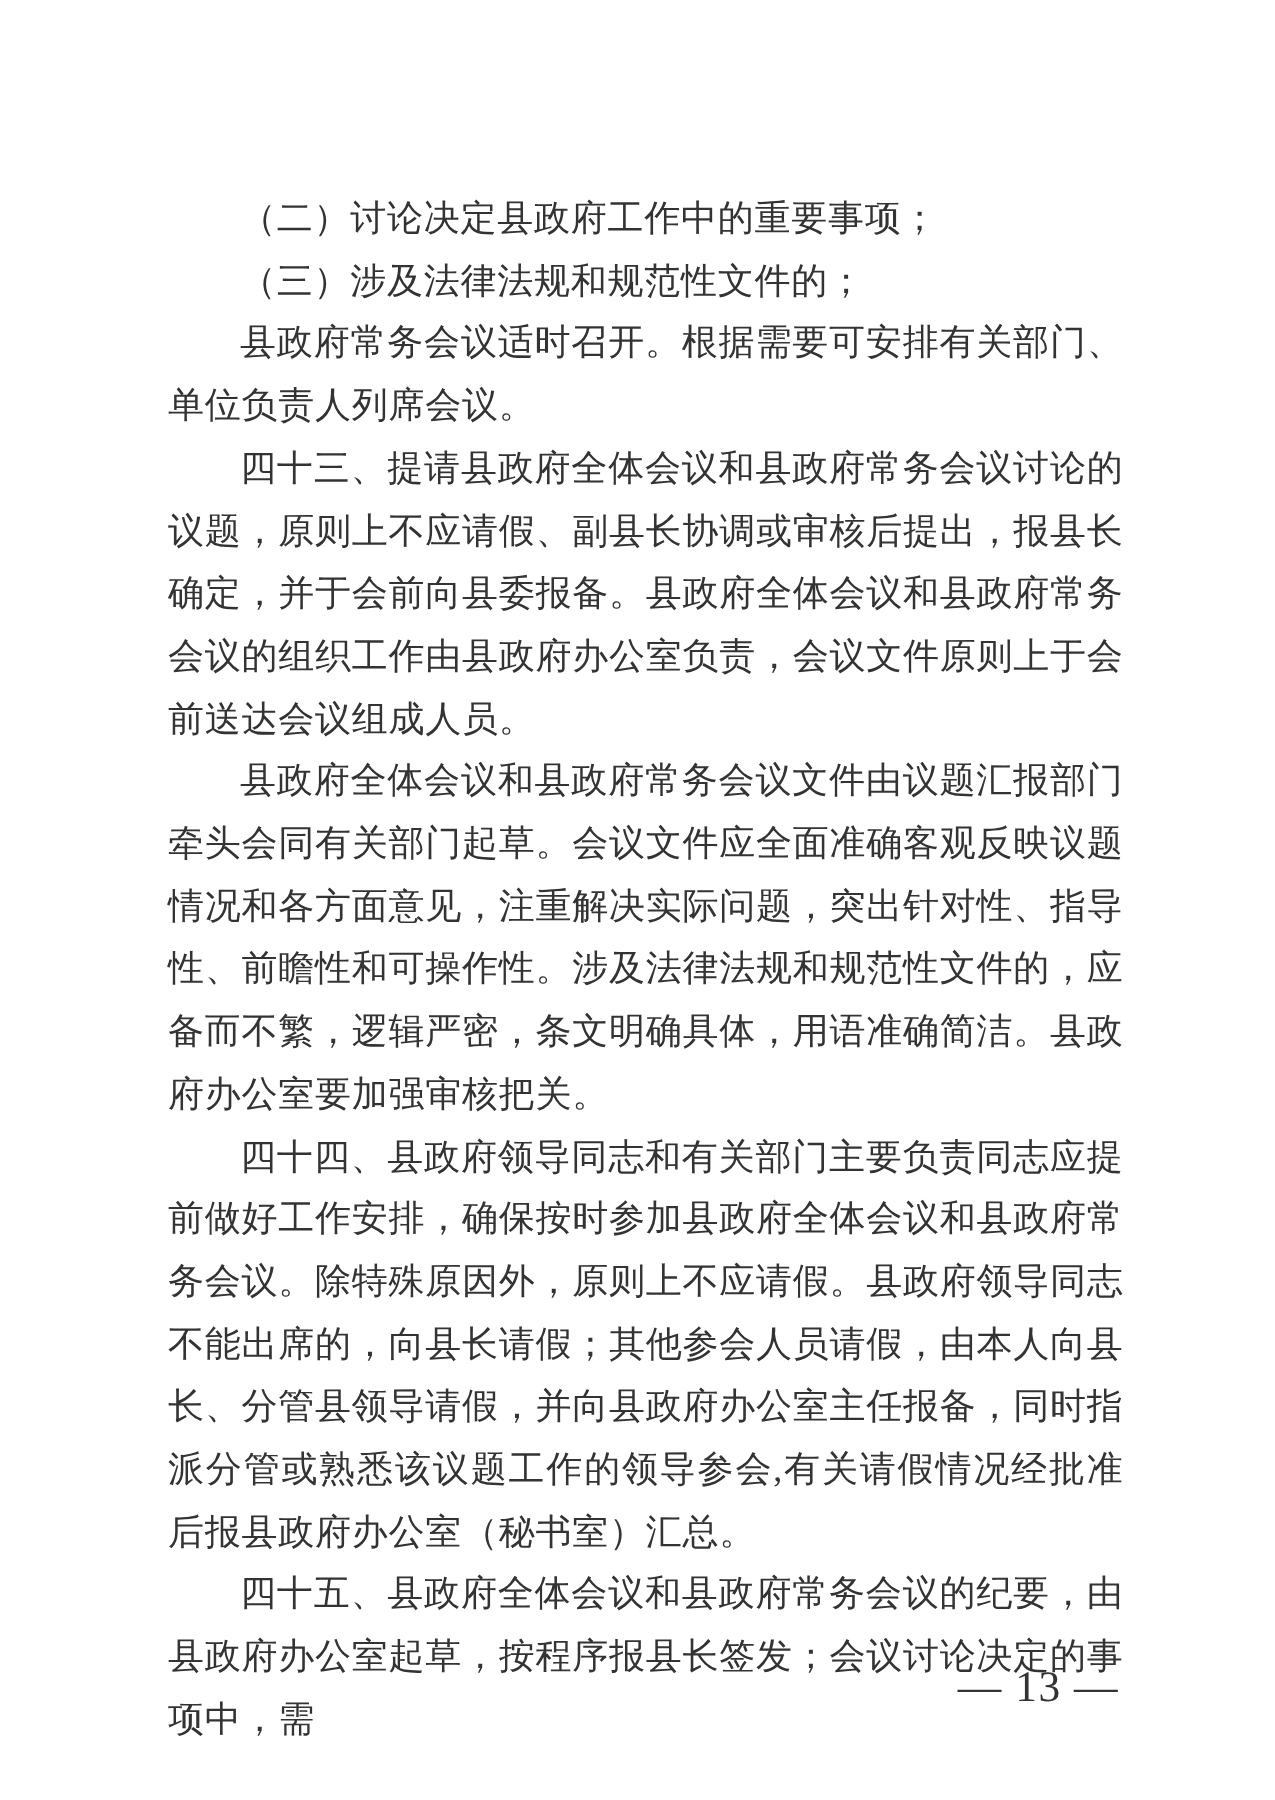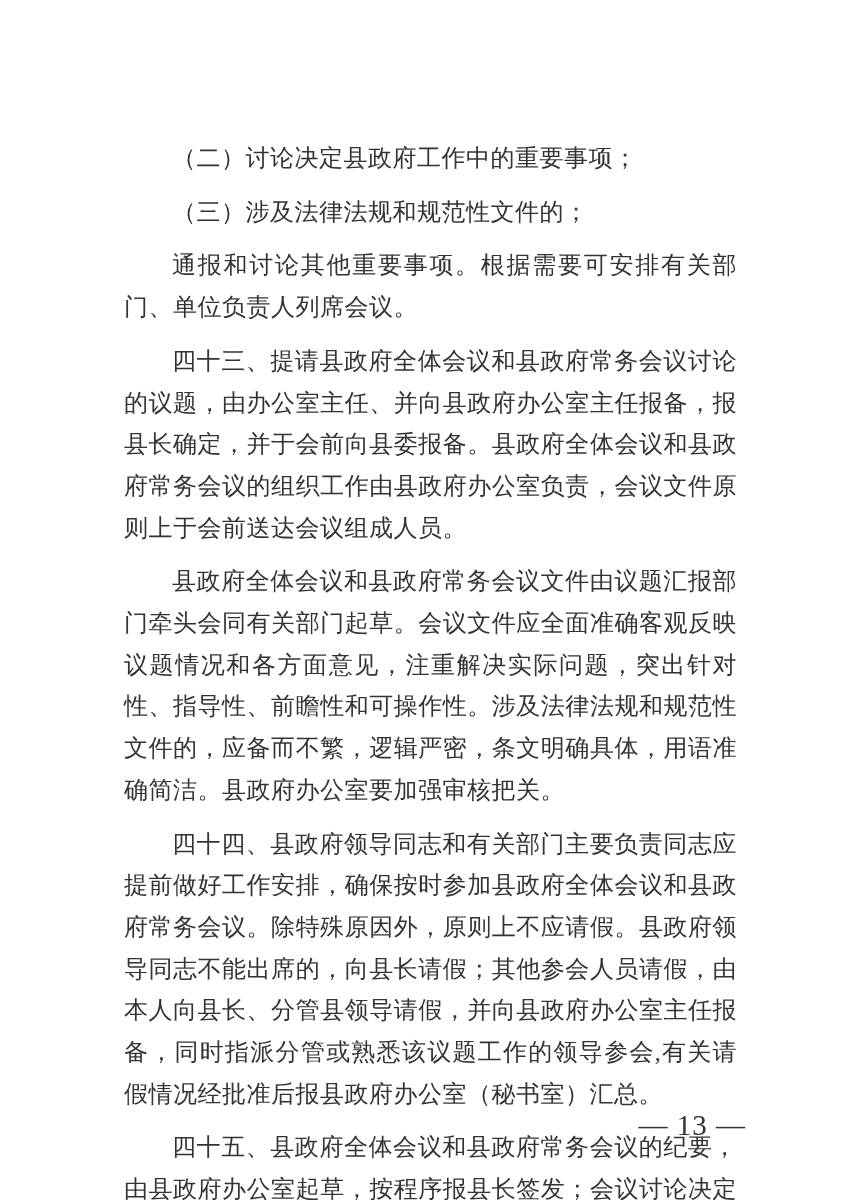--- a/index.html
+++ b/index.html
@@ -24,21 +24,21 @@
     inset: 0;
     background: var(--page-bg);
   }
   .content {
     position: absolute;
     left: 112px;
     top: 126px;
     width: 637px;
   }
   .content p {
-    margin: 12px;
+    margin: 0;
     padding: 0;
     font-size: 24px;
     line-height: 41.7px;
     text-indent: 2em;
     text-align: justify;
     letter-spacing: 0.5px;
     font-weight: 400;
   }
   .page-number {
     position: absolute;
@@ -50,20 +50,20 @@
     white-space: nowrap;
   }
 </style>
 </head>
 <body>
 
 <div class="page">
   <div class="content">
     <p>（二）讨论决定县政府工作中的重要事项；</p>
     <p>（三）涉及法律法规和规范性文件的；</p>
-    <p>通报和讨论其他重要事项。根据需要可安排有关部门、单位负责人列席会议。</p>
-    <p>四十三、提请县政府全体会议和县政府常务会议讨论的议题，由办公室主任、并向县政府办公室主任报备，报县长确定，并于会前向县委报备。县政府全体会议和县政府常务会议的组织工作由县政府办公室负责，会议文件原则上于会前送达会议组成人员。</p>
+    <p>县政府常务会议适时召开。根据需要可安排有关部门、单位负责人列席会议。</p>
+    <p>四十三、提请县政府全体会议和县政府常务会议讨论的议题，原则上不应请假、副县长协调或审核后提出，报县长确定，并于会前向县委报备。县政府全体会议和县政府常务会议的组织工作由县政府办公室负责，会议文件原则上于会前送达会议组成人员。</p>
     <p>县政府全体会议和县政府常务会议文件由议题汇报部门牵头会同有关部门起草。会议文件应全面准确客观反映议题情况和各方面意见，注重解决实际问题，突出针对性、指导性、前瞻性和可操作性。涉及法律法规和规范性文件的，应备而不繁，逻辑严密，条文明确具体，用语准确简洁。县政府办公室要加强审核把关。</p>
     <p>四十四、县政府领导同志和有关部门主要负责同志应提前做好工作安排，确保按时参加县政府全体会议和县政府常务会议。除特殊原因外，原则上不应请假。县政府领导同志不能出席的，向县长请假；其他参会人员请假，由本人向县长、分管县领导请假，并向县政府办公室主任报备，同时指派分管或熟悉该议题工作的领导参会,有关请假情况经批准后报县政府办公室（秘书室）汇总。</p>
     <p>四十五、县政府全体会议和县政府常务会议的纪要，由县政府办公室起草，按程序报县长签发；会议讨论决定的事项中，需</p>
   </div>
   <div class="page-number">— 13 —</div>
 </div>
 
 </body></html>

